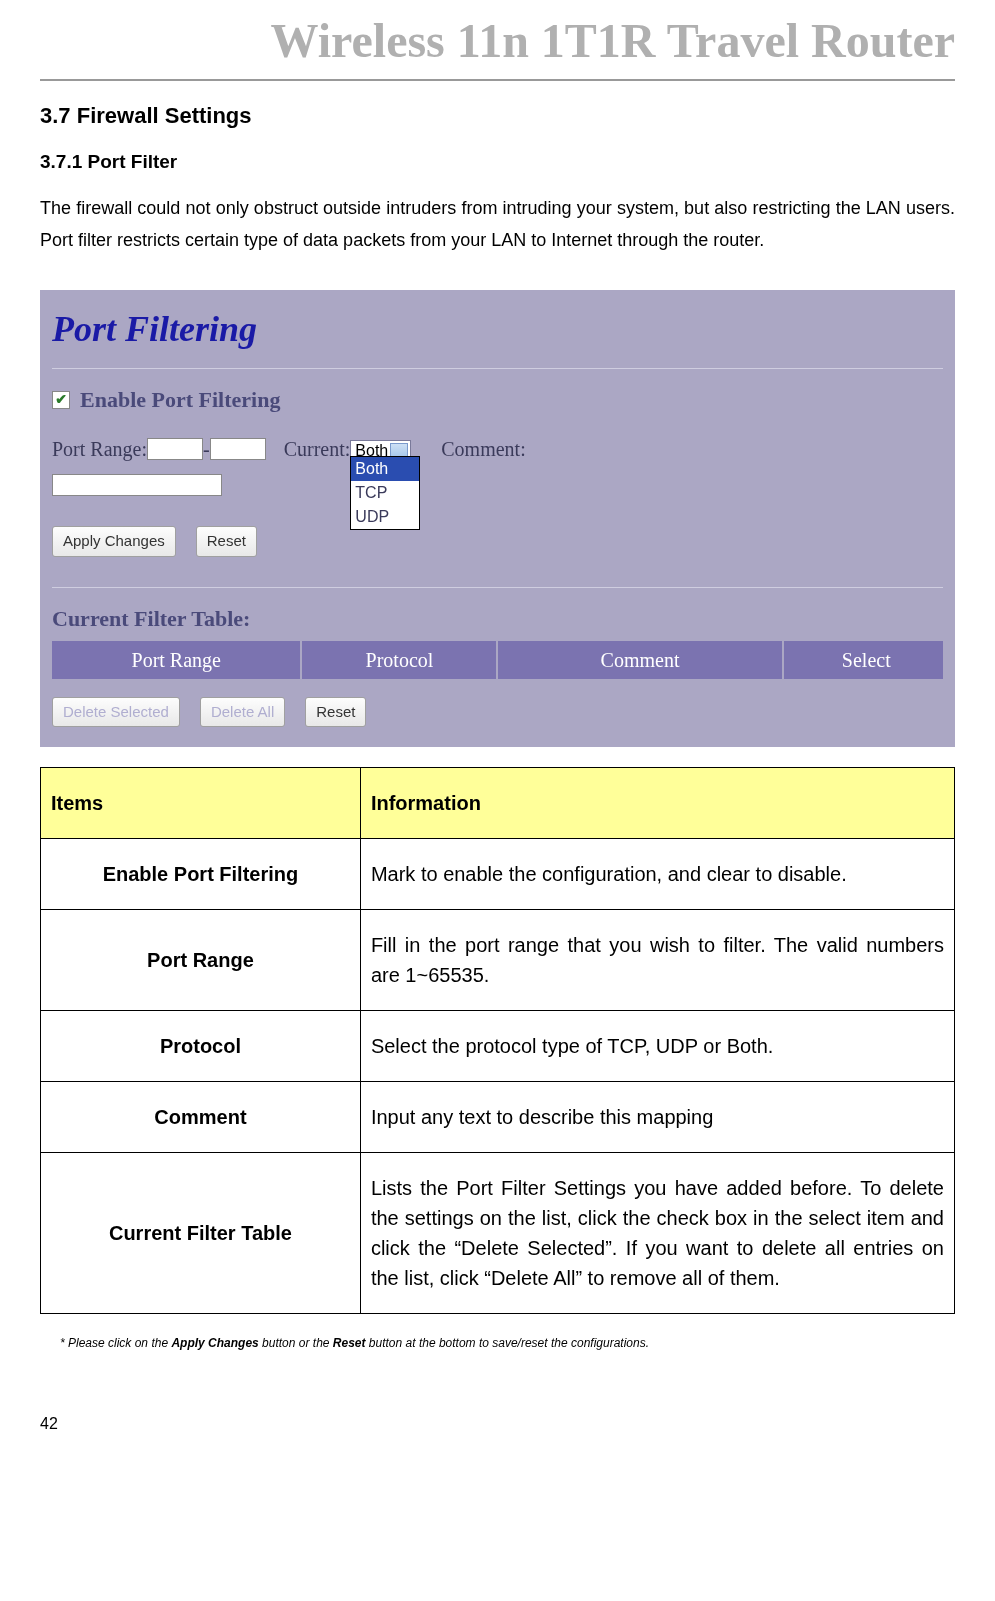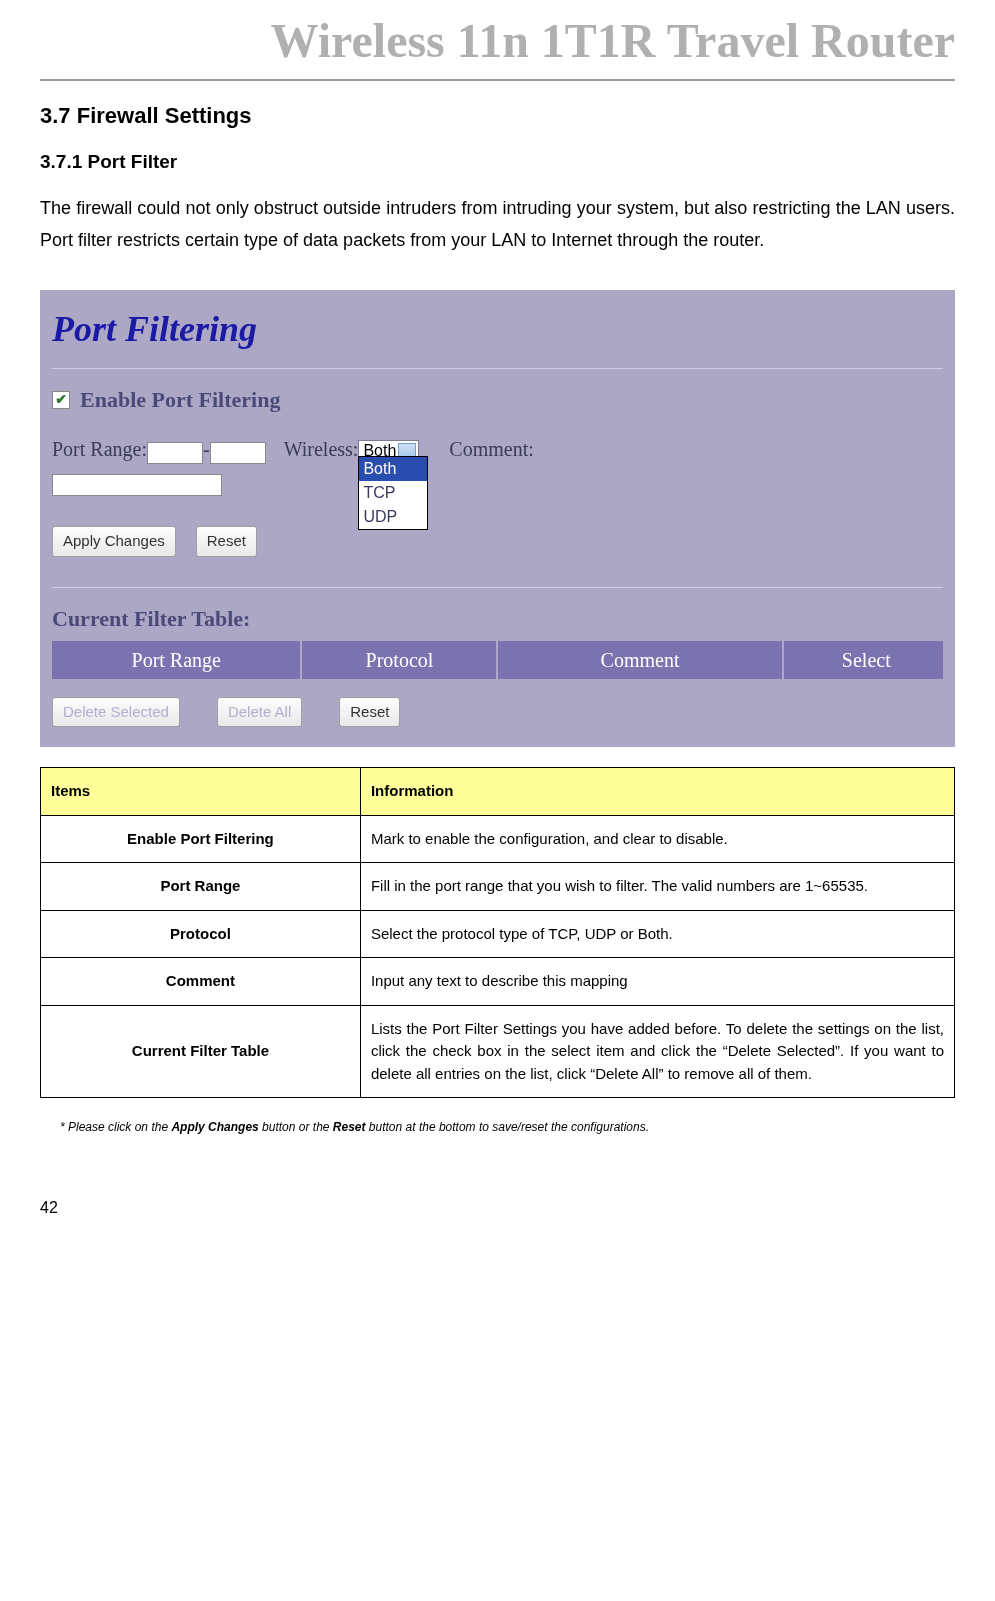--- a/index.html
+++ b/index.html
@@ -80,21 +80,21 @@
       background: #fff;
       border: 1px solid #888;
       display: inline-flex;
       align-items: center;
       justify-content: center;
       font-size: 14px;
       color: #2a7a2a;
     }
     .form-row {
       display: flex;
-      align-items: flex-end;
+      align-items: center;
       gap: 0;
       font-family: 'Times New Roman', serif;
       font-size: 20px;
       color: #3a3a5a;
       margin-bottom: 10px;
       flex-wrap: wrap;
     }
     .txt {
       background: #fff;
       border: 1px solid #888;
@@ -162,32 +162,32 @@
     .filter-table th {
       background: #7b73b0;
       color: #fff;
       font-family: 'Times New Roman', serif;
       font-weight: normal;
       font-size: 20px;
       padding: 4px 6px;
       border-right: 2px solid #aba7c4;
     }
     .filter-table th:last-child { border-right: none; padding-left: 12px; }
-    .btn-row2 { display: flex; gap: 37px; align-items: center; }
+    .btn-row2 { display: flex; gap: 20px; align-items: center; }
     
     .info-table {
       width: 100%;
       border-collapse: collapse;
       margin-bottom: 10px;
     }
     .info-table td, .info-table th {
       border: 1px solid #000;
-      padding: 12px 10px;
+      padding: 20px 10px;
       vertical-align: middle;
-      font-size: 15px;
+      font-size: 20px;
     }
     .info-table thead td {
       background: #ffff99;
       font-weight: bold;
     }
     .info-table tbody td.col-item {
       font-weight: bold;
       text-align: center;
       width: 35%;
     }
@@ -219,21 +219,21 @@
   <div class="enable-row">
     <span class="chk">✔</span>
     <span>Enable Port Filtering</span>
   </div>
   <div class="form-row">
     <span>Port Range:</span>
     <span class="txt txt-sm"></span>
     <span>-</span>
     <span class="txt txt-sm"></span>
     <span style="width:18px"></span>
-    <span>Wireless:</span>
+    <span>Current:</span>
     <span class="sel-wrap">
       <span class="sel">
           <span>Both</span>
         </span>
       <div class="sel-list">
         <div class="sel-opt sel-hi">Both</div>
         <div class="sel-opt">TCP</div>
         <div class="sel-opt">UDP</div>
       </div>
     </span>

